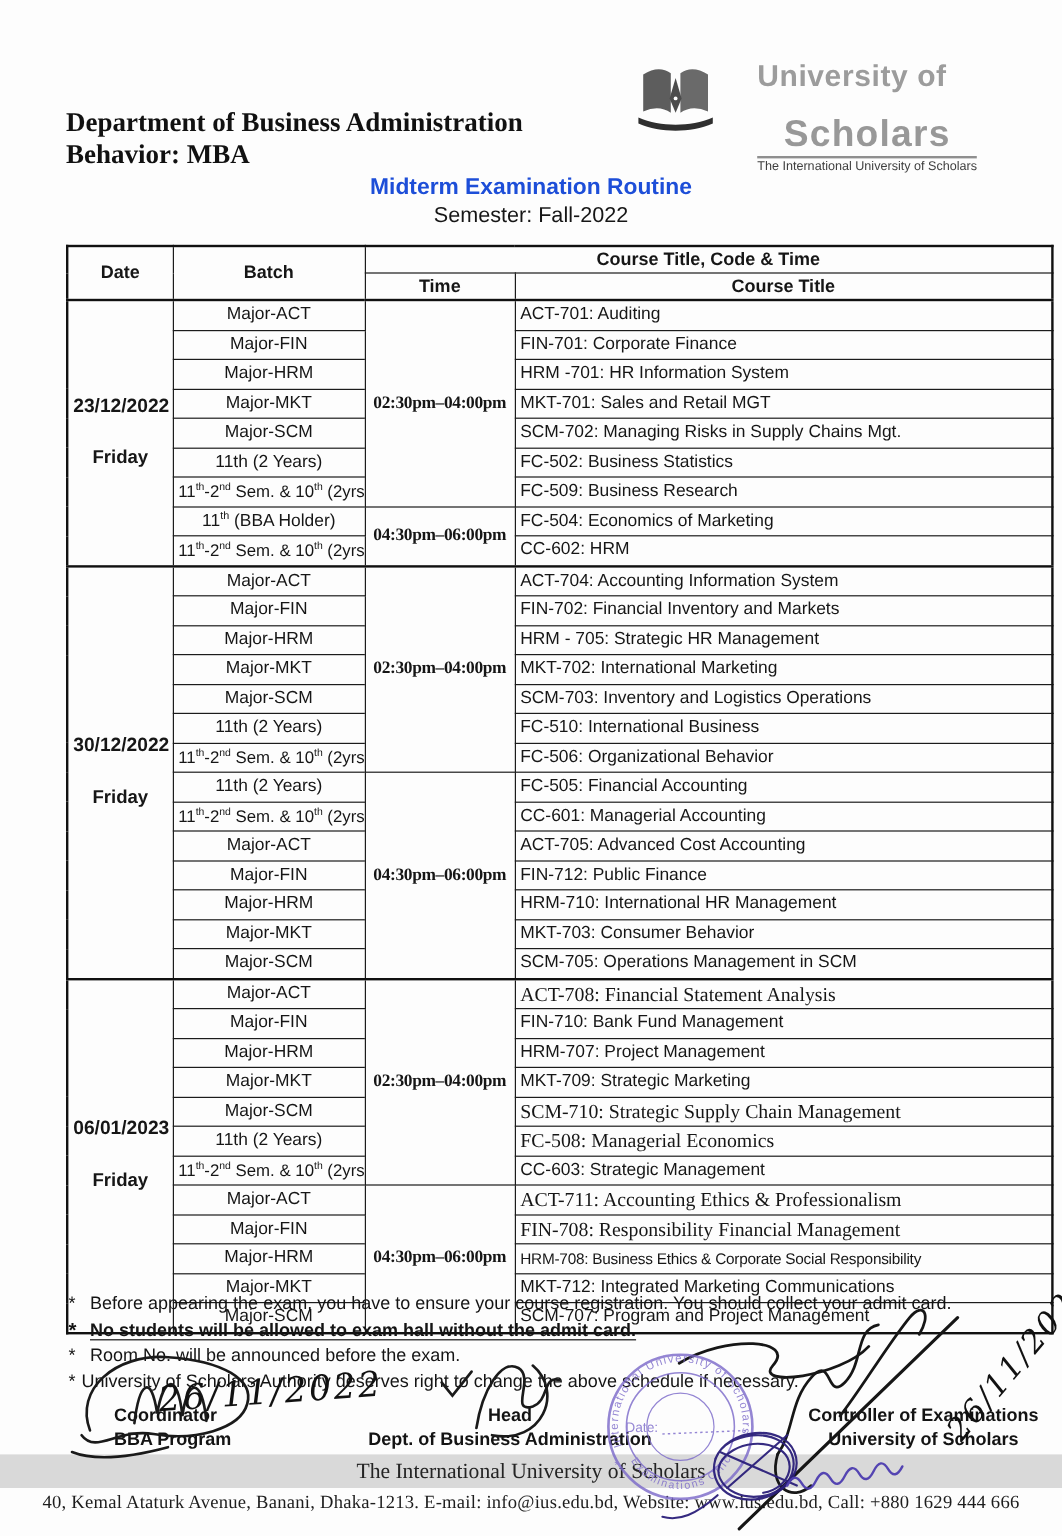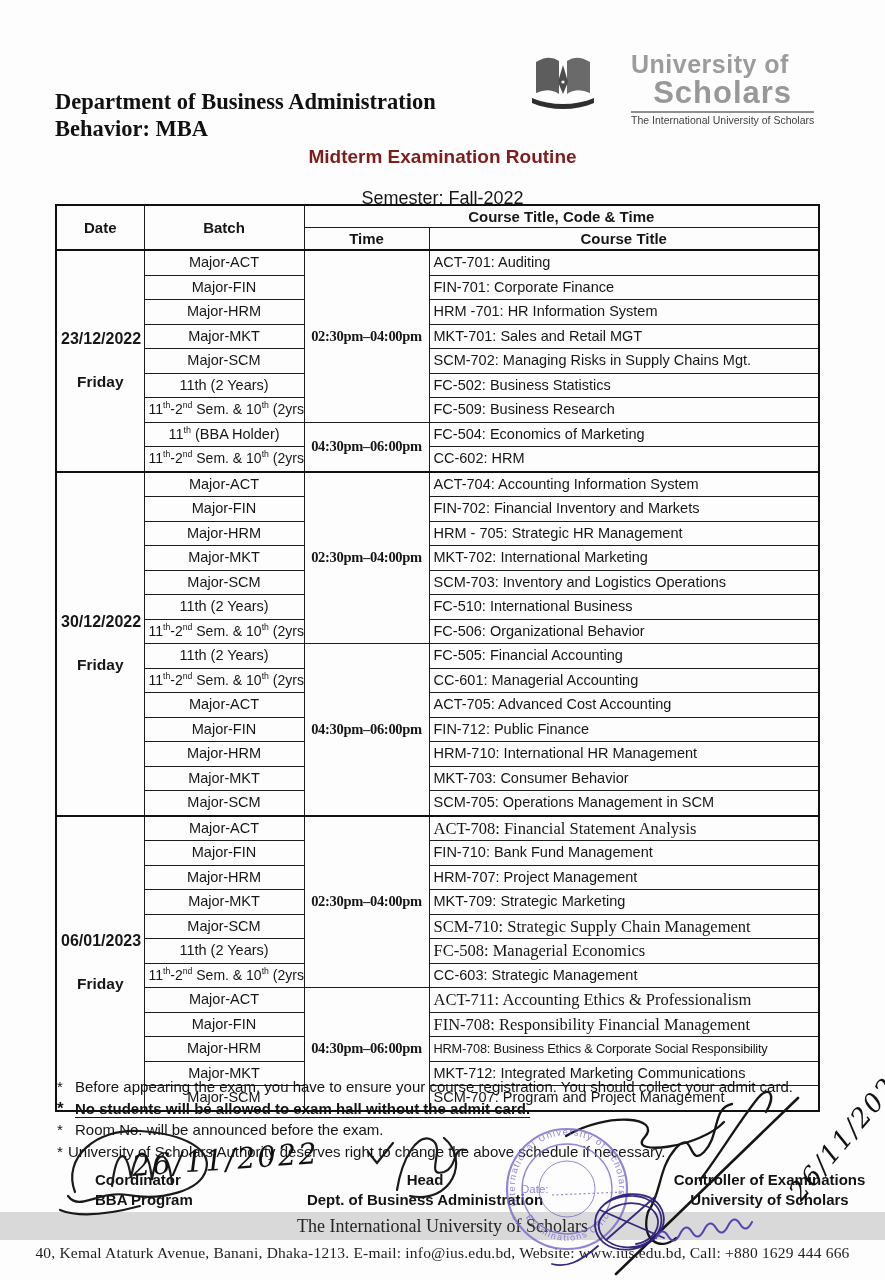--- a/index.html
+++ b/index.html
@@ -10,29 +10,29 @@
   }
   
   .dept-header{
     position:absolute;left:55px;top:88px;
     font-family:"Liberation Serif",serif;font-weight:bold;
     font-size:22.5px;line-height:27px;color:#111;
   }
   .logo{position:absolute;left:531px;top:52px;display:flex;align-items:flex-start;gap:28px;}
   .logo-text{margin-left:8px;line-height:1;}
   .logo-line1{font-size:25px;font-weight:bold;color:#9c9c9c;letter-spacing:.5px;}
-  .logo-line2{font-size:31px;font-weight:bold;color:#989898;letter-spacing:1px;text-align:center;margin-top:0;}
+  .logo-line2{font-size:31px;font-weight:bold;color:#989898;letter-spacing:1px;text-align:center;margin-top:19px;}
   .logo-tagline{border-top:2px solid #8f8f8f;margin-top:3px;padding-top:2px;font-size:10.5px;color:#3f3f3f;white-space:nowrap;}
   
   .title-block{position:absolute;top:146px;left:0;width:100%;text-align:center;}
-  .title-main{font-size:19px;font-weight:bold;color:#7f1d1d;}
-  .title-sem{font-size:18px;margin-top:20px;color:#161616;}
+  .title-main{font-size:19px;font-weight:bold;color:#1d4ed8;}
+  .title-sem{font-size:18px;margin-top:1px;color:#161616;}
   
   table.routine{
-    position:absolute;left:55px;top:204px;width:765px;
+    position:absolute;left:55px;top:204px;width:823px;
     border-collapse:collapse;table-layout:fixed;
   }
   table.routine th,table.routine td{
     border:1px solid #1c1c1c;padding:0 4px;line-height:1.05;
     overflow:hidden;white-space:nowrap;
   }
   table.routine{border:2px solid #111;}
   table.routine thead th{height:21px;font-size:15px;font-weight:bold;text-align:center;}
   table.routine thead tr:last-child th{border-bottom:2px solid #111;}
   table.routine td{height:23.5px;font-size:14.5px;}

